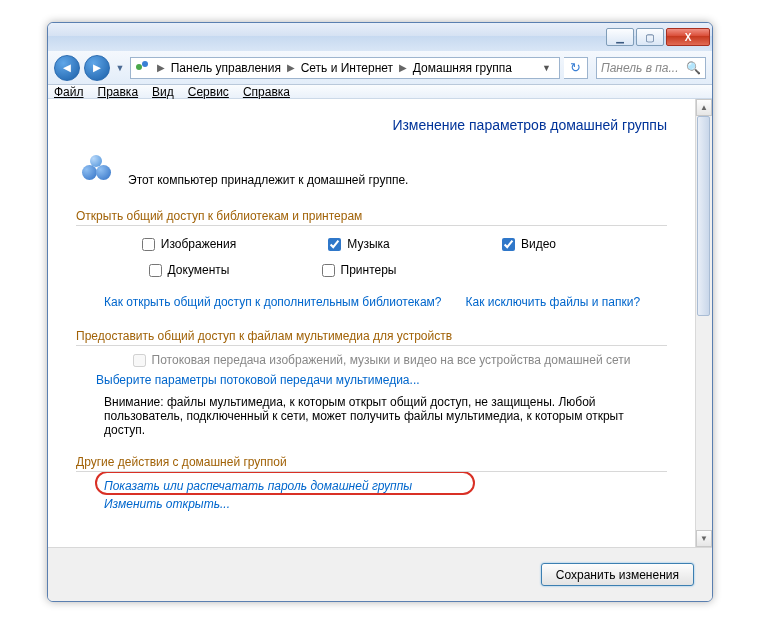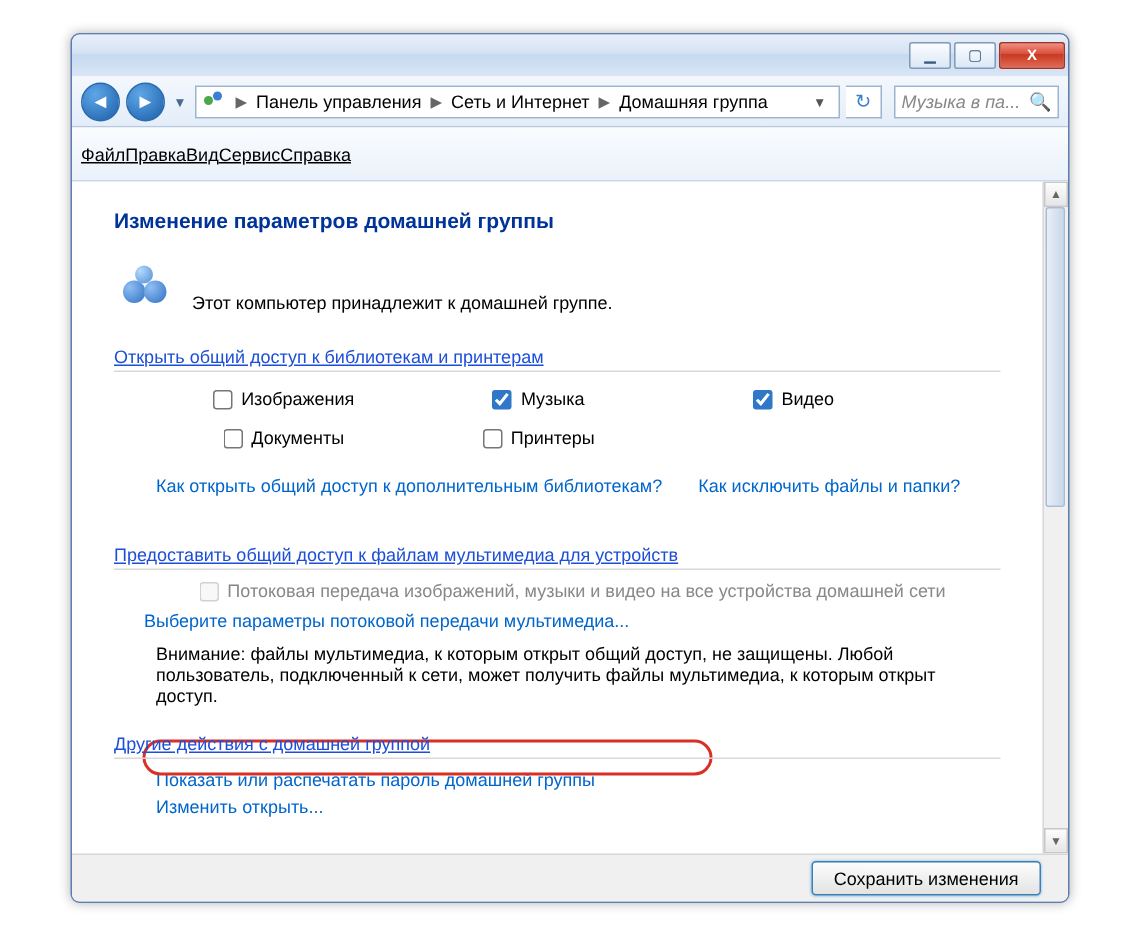--- a/index.html
+++ b/index.html
@@ -132,26 +132,27 @@
   align-items: center;
   padding: 0 4px;
   margin-left: 4px;
   color: #888;
   font-style: italic;
   font-size: 12px;
   gap: 4px;
 }
 .search-mag { color: #5b7ba5; font-style: normal; margin-left: auto; font-size: 12px; }
 .menubar {
-  height: 36px;
+  height: 14px;
   background: linear-gradient(to bottom, #fafcfe, #eaf1fa);
   border-bottom: 1px solid #ccd9e8;
   display: flex;
   align-items: center;
   padding: 0 6px;
+  gap: 14px;
   font-size: 12px;
 }
 .menubar span { color: #000; }
 .menubar .ul { text-decoration: underline; }
 .content {
   flex: 1;
   display: flex;
   overflow: hidden;
 }
 .main {
@@ -182,44 +183,44 @@
   position: absolute;
   top: 0; left: 1px;
   width: 13px; height: 200px;
   background: linear-gradient(to right, #e8eef7, #c9d7ea);
   border: 1px solid #a9bcd4;
   border-radius: 2px;
 }
 h1 {
   color: #003399;
   font-size: 14px;
-  font-weight: bold;
+  font-weight: normal;
   margin-bottom: 22px;
+  text-align: right;
 }
 .belong {
   display: flex;
   align-items: flex-end;
   gap: 14px;
   margin-bottom: 22px;
   padding-left: 6px;
 }
 .hg-icon {
   width: 32px; height: 32px;
   position: relative;
 }
 .hg-icon .b { position: absolute; border-radius: 50%; }
 .hg-icon .b1 { width: 15px; height: 15px; background: radial-gradient(circle at 30% 30%, #8fbff2, #2f6fc4); left: 0; top: 10px; }
 .hg-icon .b2 { width: 15px; height: 15px; background: radial-gradient(circle at 30% 30%, #8fbff2, #2f6fc4); left: 14px; top: 10px; }
 .hg-icon .b3 { width: 12px; height: 12px; background: radial-gradient(circle at 30% 30%, #b7d8fa, #4a8fd8); left: 8px; top: 0; }
 .section-header {
   font-size: 12px;
-  color: #1d4ed8;
+  color: #a16207;
   margin-bottom: 10px;
   position: relative;
-  text-decoration: underline;
 }
 .section-header::after {
   content: "";
   position: absolute;
   left: 0; right: 0; bottom: -3px;
   height: 1px;
   background: #d8d8d8;
 }
 .libs {
   display: grid;
@@ -233,40 +234,40 @@
   gap: 6px;
   justify-content: center;
 }
 .chk input {
   width: 13px; height: 13px;
   accent-color: #2f77c9;
 }
 .links-row {
   display: flex;
   gap: 24px;
-  margin: 4px 0 32px 28px;
+  margin: 4px 0 20px 28px;
 }
 .link { color: #0066cc; cursor: pointer; }
 .muted { color: #888; }
 .indent { margin-left: 20px; }
 .stream-link {
   display: inline-block;
   margin: 6px 0 4px 0;
 }
 .highlight {
   position: absolute;
   border: 2px solid #d93025;
   border-radius: 14px;
   pointer-events: none;
 }
 .warn { margin: 4px 0 18px 28px; }
-.other-actions { margin: 10px 0 0 28px; }
+.other-actions { margin: 10px 0 0 28px; font-style: italic; }
 .other-actions .link { display: block; margin-bottom: 4px; }
 .footer {
-  height: 32px;
+  height: 54px;
   background: #f0f0f0;
   border-top: 1px solid #d8d8d8;
   display: flex;
   align-items: center;
   justify-content: flex-end;
   padding: 0 18px;
   gap: 8px;
 }
 .btn {
   min-width: 88px;
@@ -311,21 +312,21 @@
       <span class="addr-sep">▶</span>
       <span>Панель управления</span>
       <span class="addr-sep">▶</span>
       <span>Сеть и Интернет</span>
       <span class="addr-sep">▶</span>
       <span>Домашняя группа</span>
       <span class="addr-dd">▼</span>
     </div>
     <div class="refresh-btn">↻</div>
     <div class="searchbox">
-      <span>Музыка в па...</span>
+      <span>Панель в па...</span>
       <span class="search-mag">🔍</span>
     </div>
   </div>
 
   <div class="menubar">
     <span class="ul">Файл</span>
     <span class="ul">Правка</span>
     <span class="ul">Вид</span>
     <span class="ul">Сервис</span>
     <span class="ul">Справка</span>

